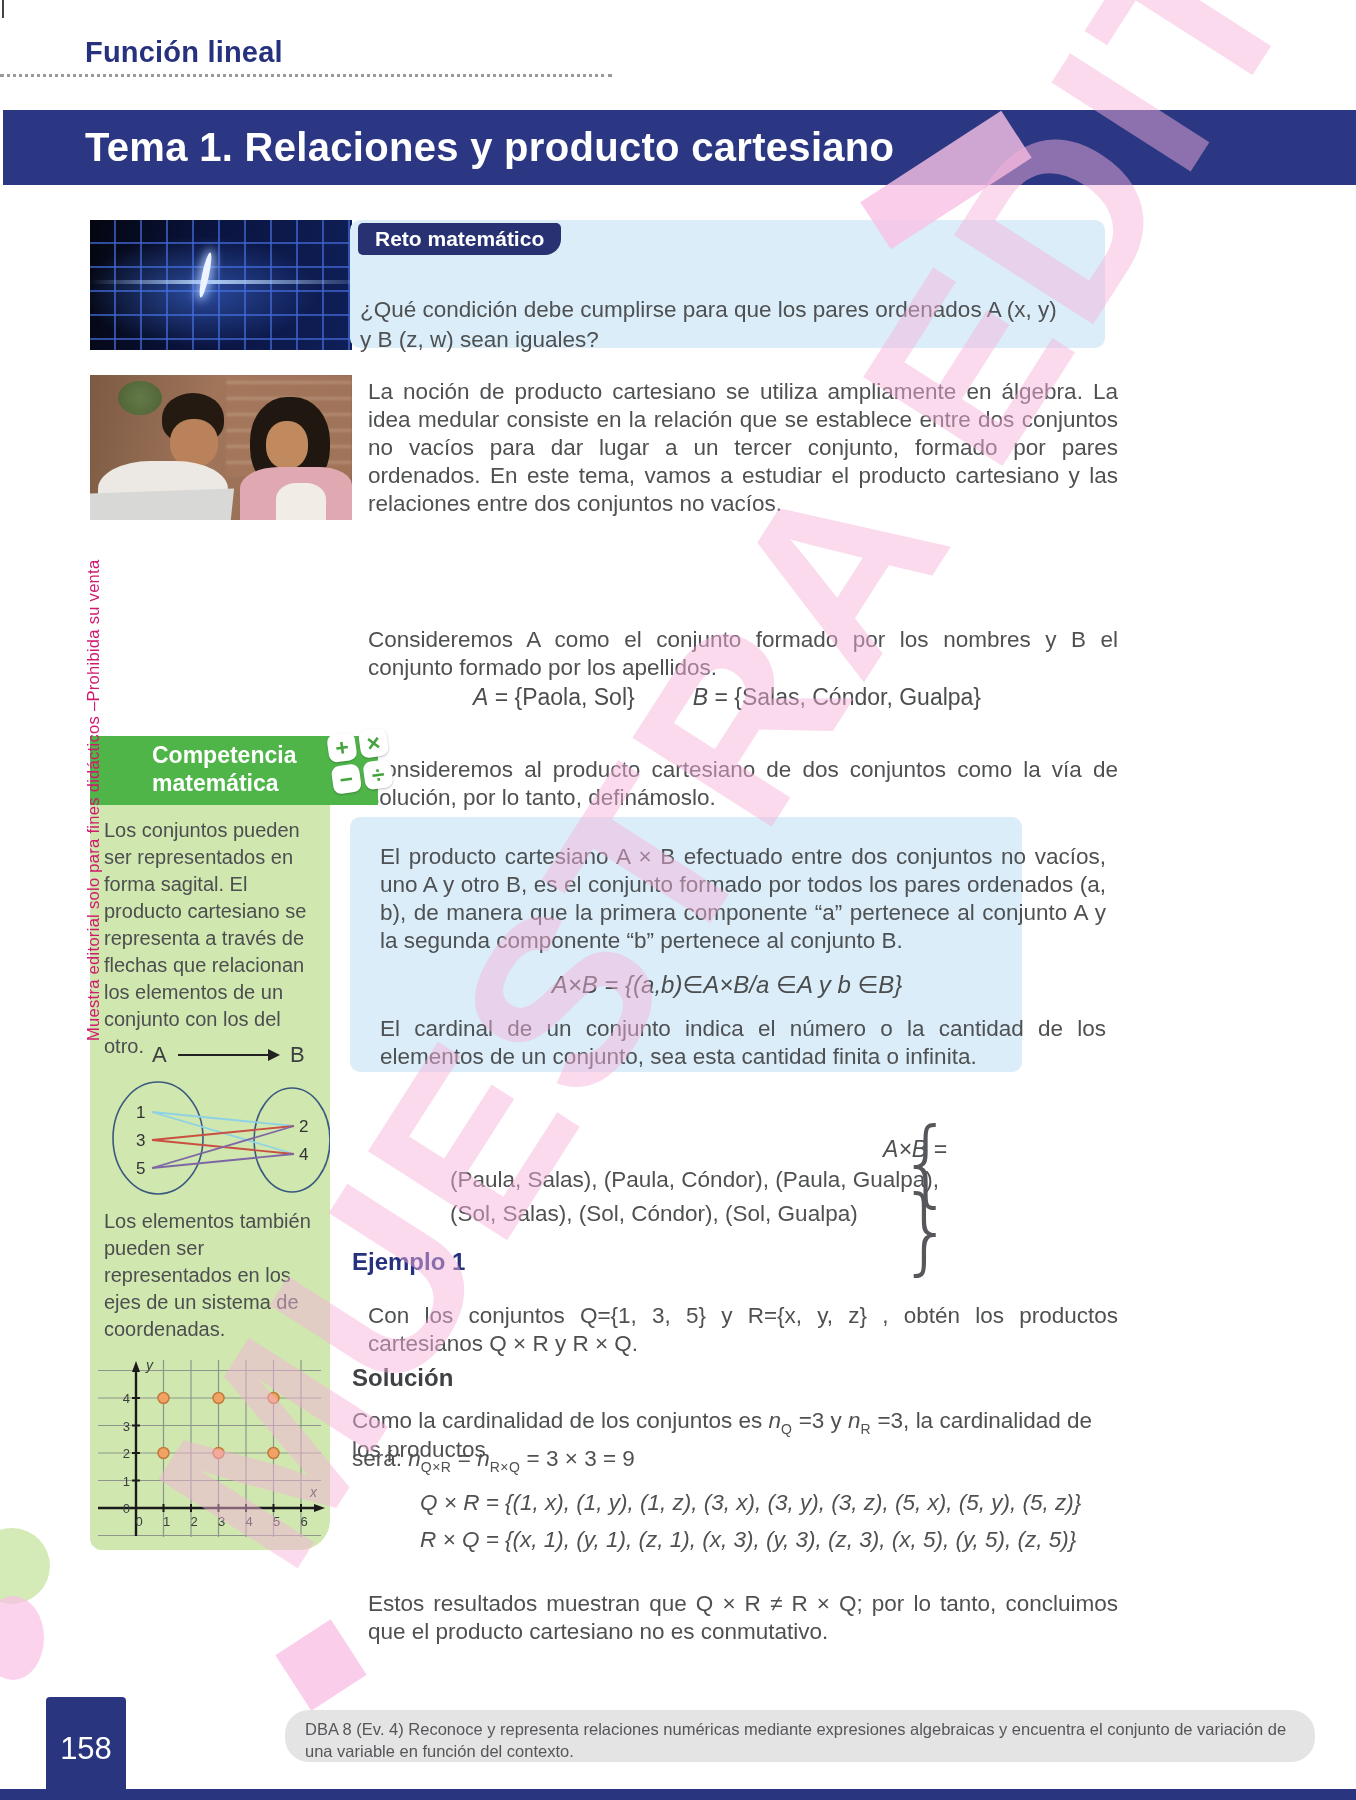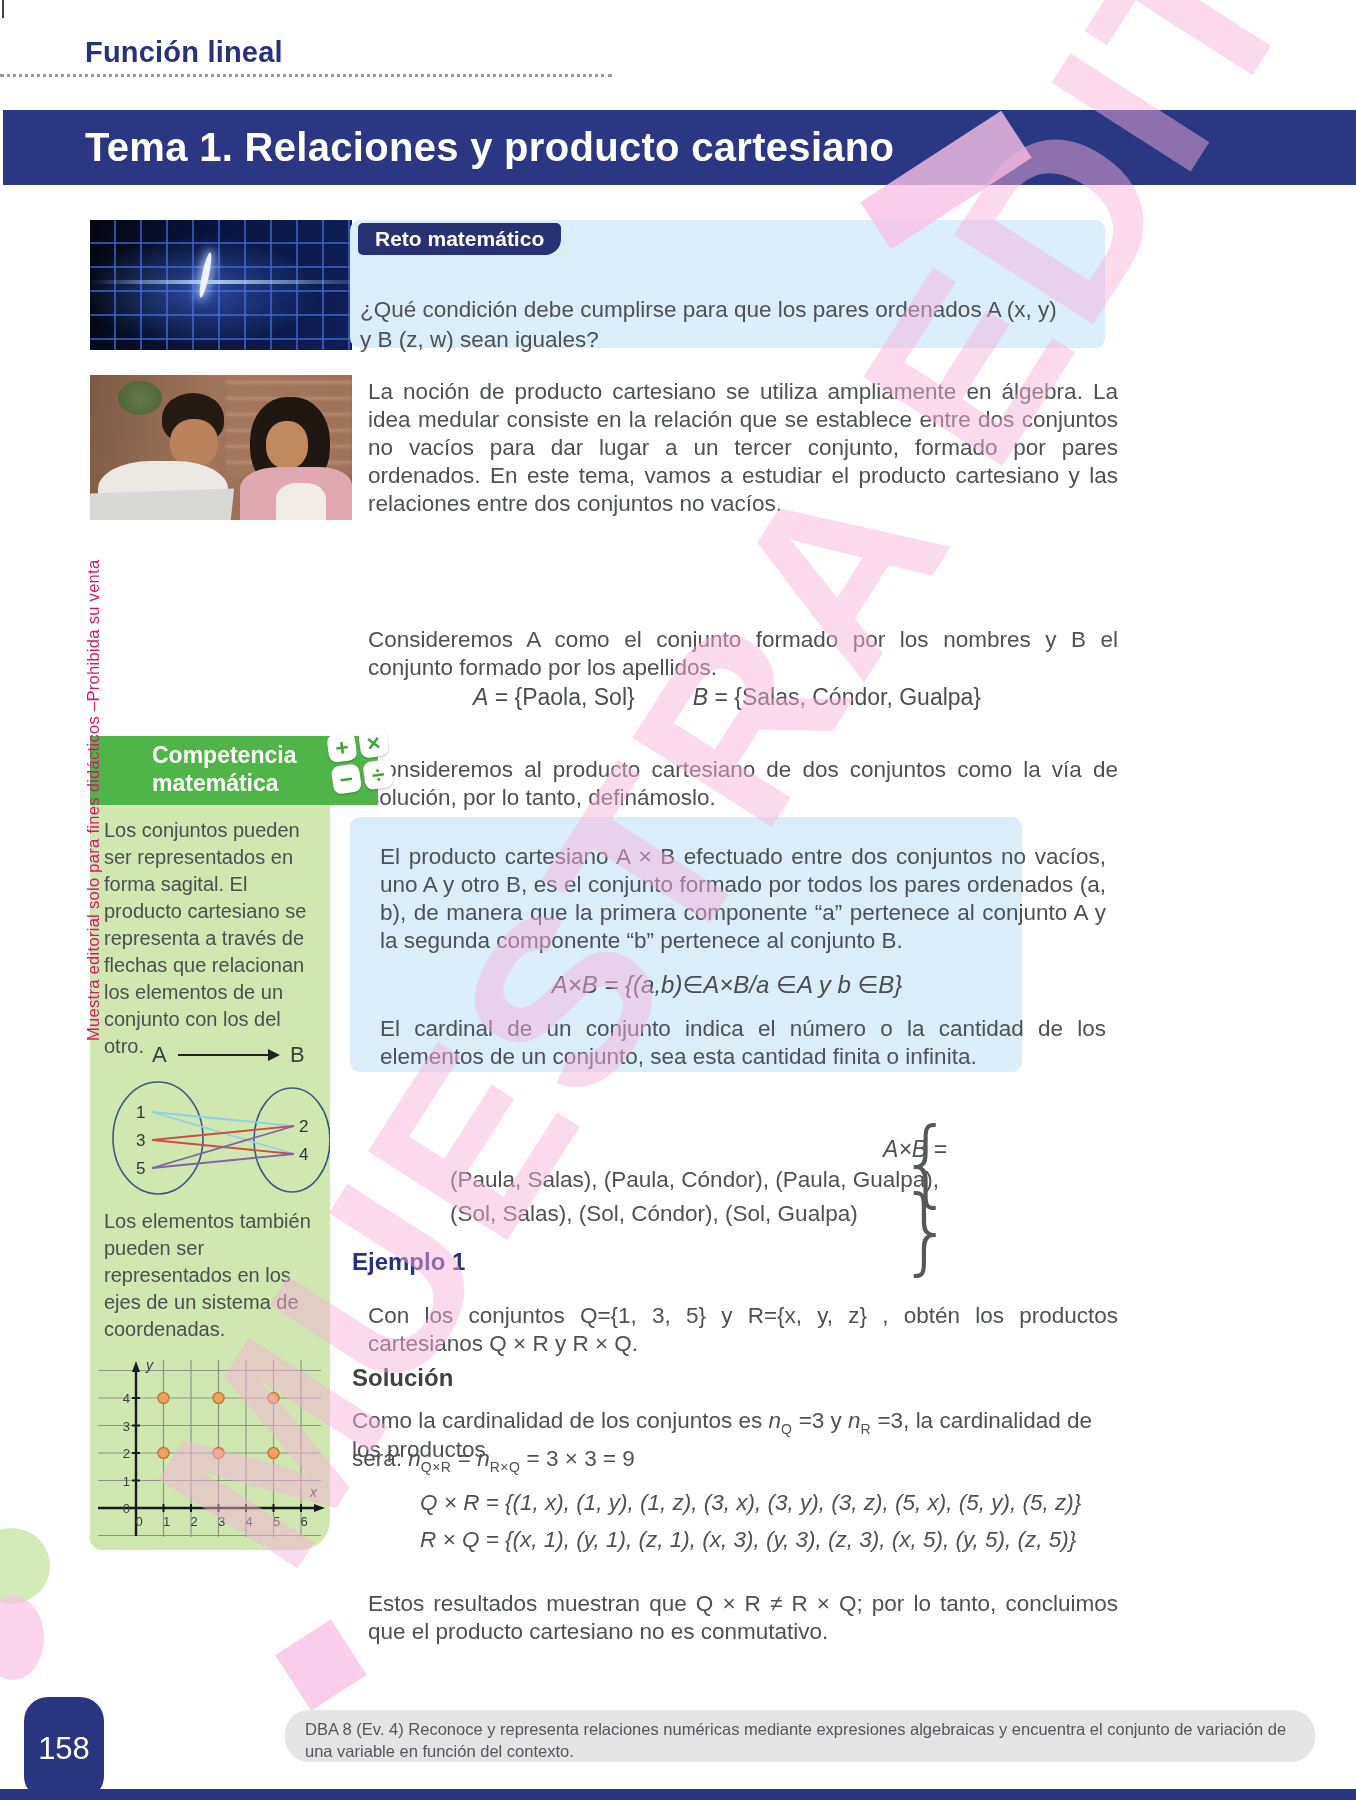--- a/index.html
+++ b/index.html
@@ -86,21 +86,21 @@
       font-size:16.5px;color:#d01a6f;z-index:40;letter-spacing:.3px;}
   .ribbon{background:rgba(249,192,230,.8);pointer-events:none;z-index:28;}
   .ribbon.r1{left:862px;top:152px;width:168px;height:56px;transform:rotate(-33deg);}
   .ribbon.r2{left:288px;top:1632px;width:66px;height:66px;transform:rotate(-33deg);}
   .blob-g{left:-26px;top:1528px;width:76px;height:76px;border-radius:50%;background:rgba(205,230,170,.85);z-index:2;}
   .blob-p{left:-18px;top:1596px;width:62px;height:84px;border-radius:50%;background:rgba(249,192,230,.7);z-index:2;}
 
   
   .dba-box{left:285px;top:1710px;width:1030px;height:52px;background:#e4e4e4;border-radius:24px;
       padding:8px 20px;box-sizing:border-box;font-size:16.5px;line-height:22px;color:#55565a;}
-  .page-tab{left:24px;top:1697px;width:80px;height:103px;background:#2a3580;border-radius:24px;
+  .page-tab{left:46px;top:1697px;width:80px;height:103px;background:#2a3580;border-radius:4px;
       display:flex;align-items:center;justify-content:center;color:#fff;font-size:31px;}
   .bottom-bar{left:0;top:1789px;width:1356px;height:11px;background:#2a3580;}
 
   svg text{font-family:"Liberation Sans","DejaVu Sans",sans-serif;}
 </style>
 </head>
 <body>
 
 <div class="page">
 

